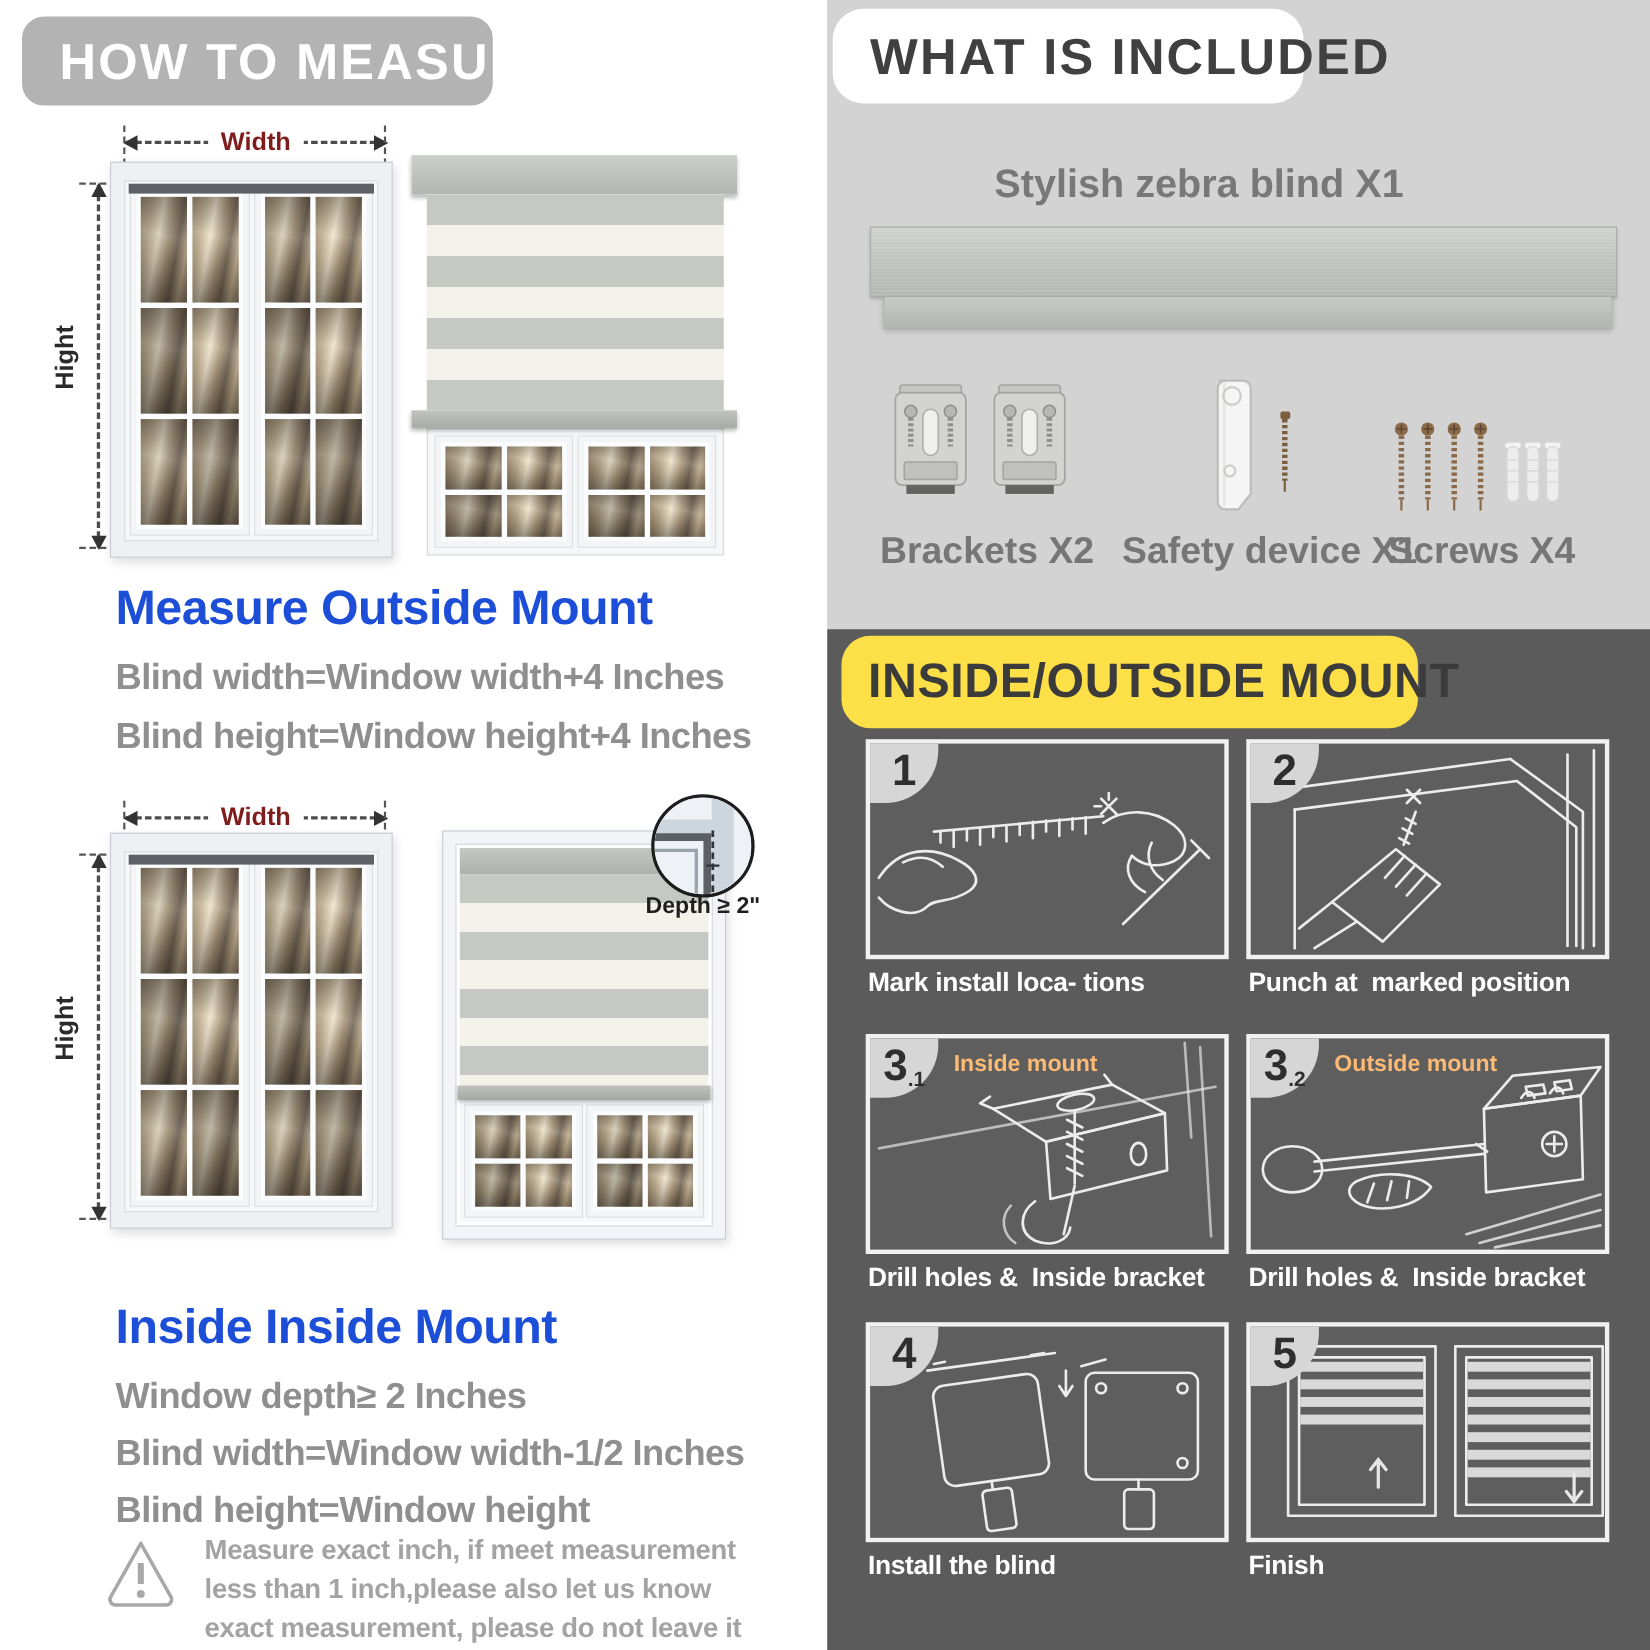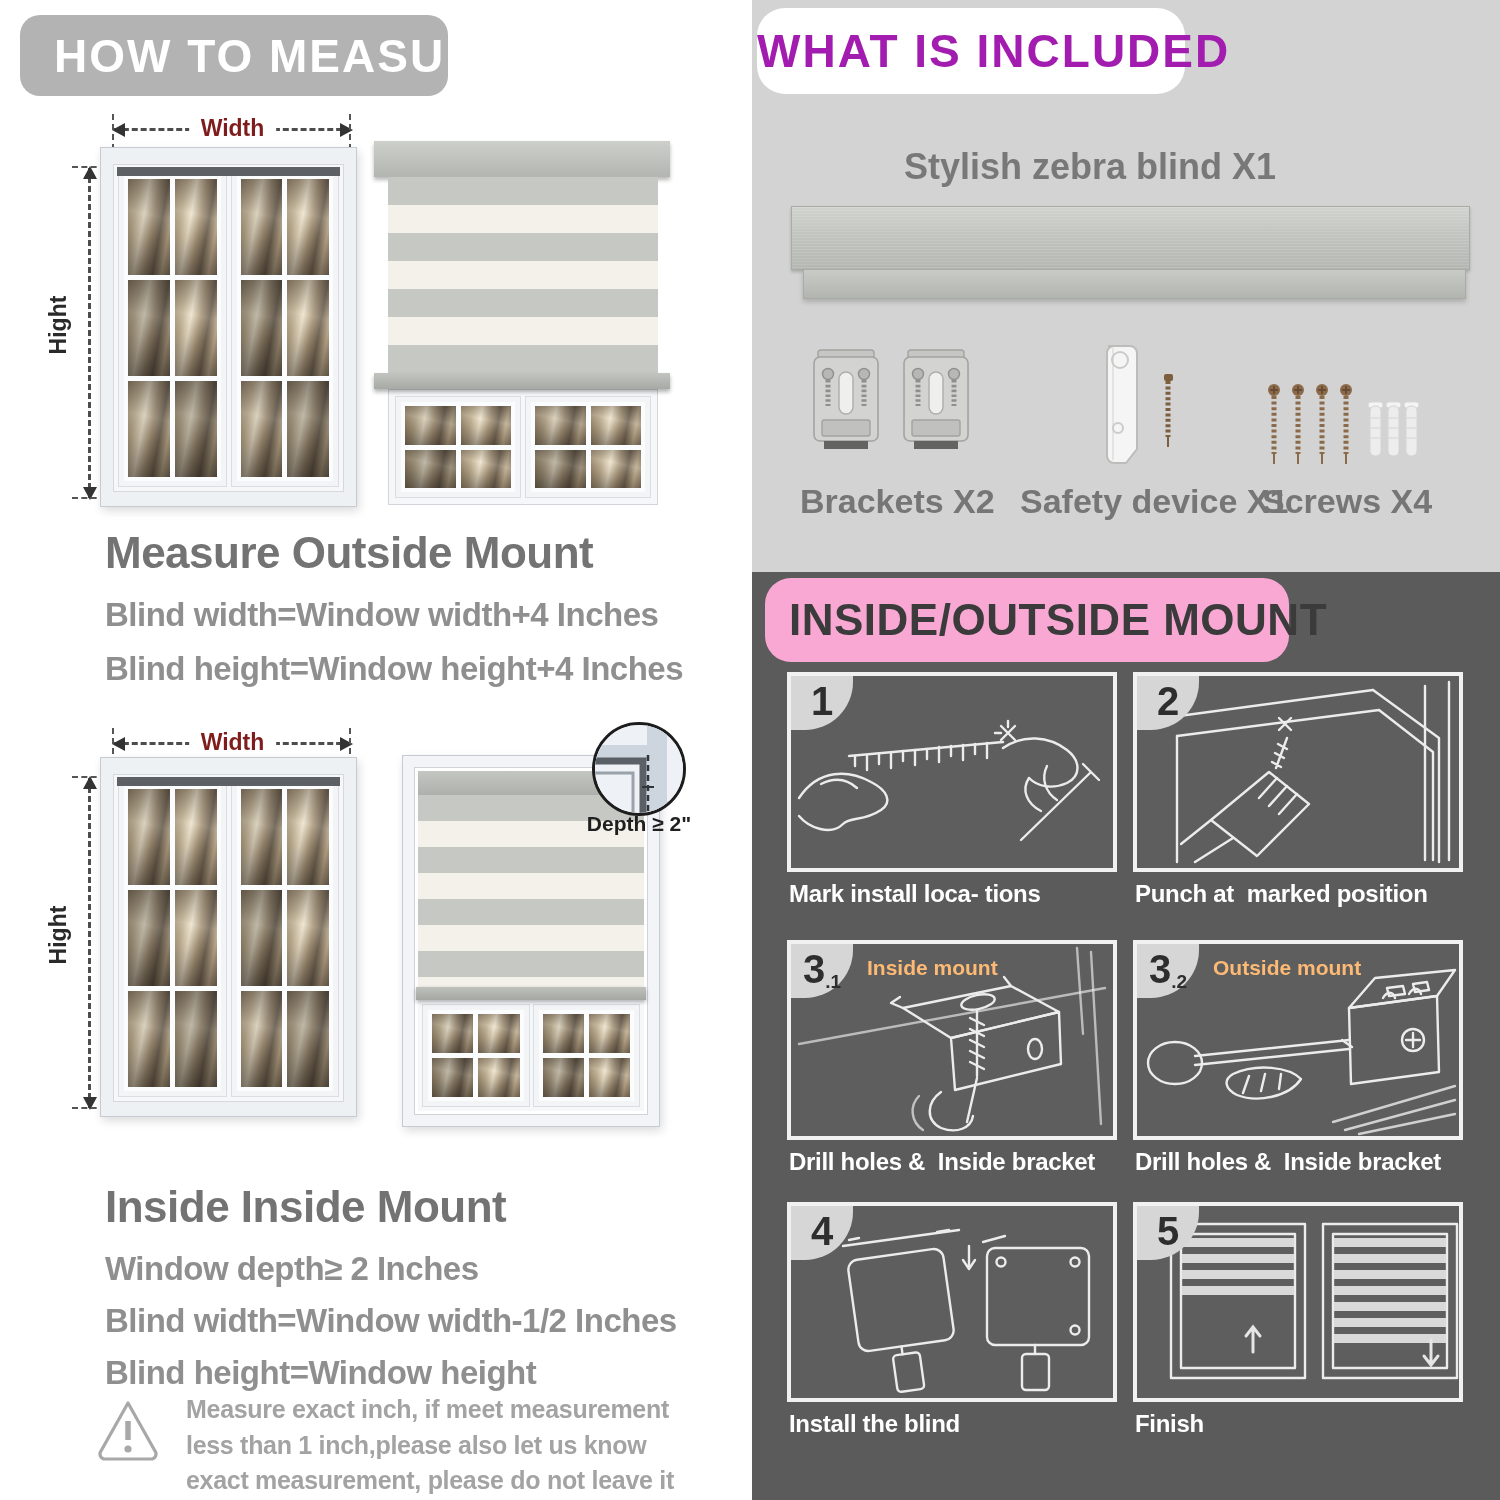--- a/index.html
+++ b/index.html
@@ -4,21 +4,21 @@
 <style>
   html,body{margin:0;padding:0;background:#fff;}
   #canvas{position:relative;width:1500px;height:1500px;overflow:hidden;background:#ffffff;
           font-family:"Liberation Sans", sans-serif;}
   
   .abs{position:absolute;}
   .pill{border-radius:20px;display:flex;align-items:center;font-weight:bold;}
   
   .pill-htm{left:20px;top:15px;width:428px;height:81px;background:#b3b3b3;}
   .pill-htm span{color:#ffffff;font-size:46px;letter-spacing:2px;padding-left:34px;white-space:nowrap;}
-  .sec-title{font-size:44px;font-weight:bold;color:#737373;letter-spacing:-0.5px;white-space:nowrap;}
+  .sec-title{font-size:44px;font-weight:bold;color:#1d4ed8;letter-spacing:-0.5px;white-space:nowrap;}
   .sec-line{font-size:33px;font-weight:bold;color:#8f8f8f;letter-spacing:-0.5px;white-space:nowrap;}
   
   .win{background:#eef1f4;border:1px solid #c6cbd1;box-shadow:2px 4px 9px rgba(0,0,0,.14);}
   .win-body{position:absolute;left:12px;right:12px;top:16px;bottom:14px;background:#f5f7f9;
             border:1px solid #d5d9dd;display:flex;gap:6px;padding:5px;}
   .win-roller{position:absolute;left:16px;right:16px;top:19px;height:9px;background:#5d6166;z-index:2;}
   .sash{flex:1;background:#fbfcfd;border:5px solid #f2f4f6;outline:1px solid #dadee2;
         display:grid;grid-template-columns:1fr 1fr;grid-auto-rows:1fr;gap:5px;padding:4px;}
   .pane{background:
         linear-gradient(12deg, rgba(40,32,24,.5), rgba(130,112,88,.25) 40%, rgba(225,215,195,.25) 62%, rgba(70,60,50,.45)),
@@ -58,31 +58,31 @@
   .tick-h{height:2px;border-top:2px dashed #555;}
   .vlabel{transform:rotate(-90deg);transform-origin:center;font-size:23px;font-weight:bold;color:#2a2a2a;white-space:nowrap;}
   .depth-circle{width:88px;height:88px;border-radius:50%;border:3px solid #1d1d1d;background:#f2f4f7;overflow:hidden;z-index:3;}
   .depth-lbl{font-size:21px;font-weight:bold;color:#1f1f1f;white-space:nowrap;}
   
   .warn-text{width:505px;font-size:25px;font-weight:bold;color:#a3a3a3;line-height:1.42;letter-spacing:-0.3px;}
   
   .right-top{left:752px;top:0;width:748px;height:572px;background:#d3d3d3;}
   .right-bottom{left:752px;top:572px;width:748px;height:928px;background:#5b5b5b;}
   .pill-wii{left:757px;top:8px;width:428px;height:86px;background:#ffffff;border-radius:28px;}
-  .pill-wii span{color:#a21caf;font-size:46px;letter-spacing:2px;white-space:nowrap;font-weight:bold;}
+  .pill-wii span{color:#404040;font-size:46px;letter-spacing:2px;padding-left:34px;white-space:nowrap;font-weight:bold;}
   .blind-title{left:752px;top:146px;width:676px;text-align:center;font-size:36px;font-weight:bold;color:#787878;}
   .bar-main{left:791px;top:206px;width:677px;height:62px;
             background:repeating-linear-gradient(180deg, rgba(255,255,255,.10) 0 1px, rgba(0,0,0,0) 1px 3px),
                        linear-gradient(180deg,#d1d4ce 0%,#c3c6c0 40%,#b5b8b2 100%);
             border:1px solid #a9aca6;box-shadow:0 2px 3px rgba(0,0,0,.2);}
   .bar-sub{left:803px;top:269px;width:661px;height:28px;
            background:linear-gradient(180deg,#c9ccc6,#b2b5af);border:1px solid #a9aca6;
            box-shadow:0 3px 5px rgba(0,0,0,.18);}
   .acc-label{font-size:34px;font-weight:bold;color:#767676;text-align:center;white-space:nowrap;}
-  .pill-iom{left:765px;top:578px;width:524px;height:84px;background:#f9a8d4;border-radius:26px;}
+  .pill-iom{left:765px;top:578px;width:524px;height:84px;background:#fde047;border-radius:26px;}
   .pill-iom span{color:#3b3b3b;font-size:44px;letter-spacing:0.5px;padding-left:24px;white-space:nowrap;font-weight:bold;}
   .panel{width:330px;height:200px;border:4px solid #f1f1f1;box-sizing:border-box;background:#5e5e5e;}
   .panel svg.ill{position:absolute;left:0;top:0;width:100%;height:100%;}
   .badge{position:absolute;left:0;top:0;width:62px;height:54px;background:#d6d6d6;
          border-radius:0 0 48px 0;display:flex;justify-content:center;align-items:flex-start;z-index:2;}
   .bnum{font-size:40px;font-weight:bold;color:#2e2e2e;line-height:50px;}
   .bsub{font-size:19px;font-weight:bold;color:#2e2e2e;line-height:50px;margin-top:13px;}
   .ptitle{position:absolute;left:76px;top:12px;color:#fdba74;font-size:21px;font-weight:bold;z-index:2;white-space:pre;}
   .caption{position:absolute;color:#ffffff;font-size:24px;font-weight:bold;white-space:pre;letter-spacing:-0.3px;}
 </style>

